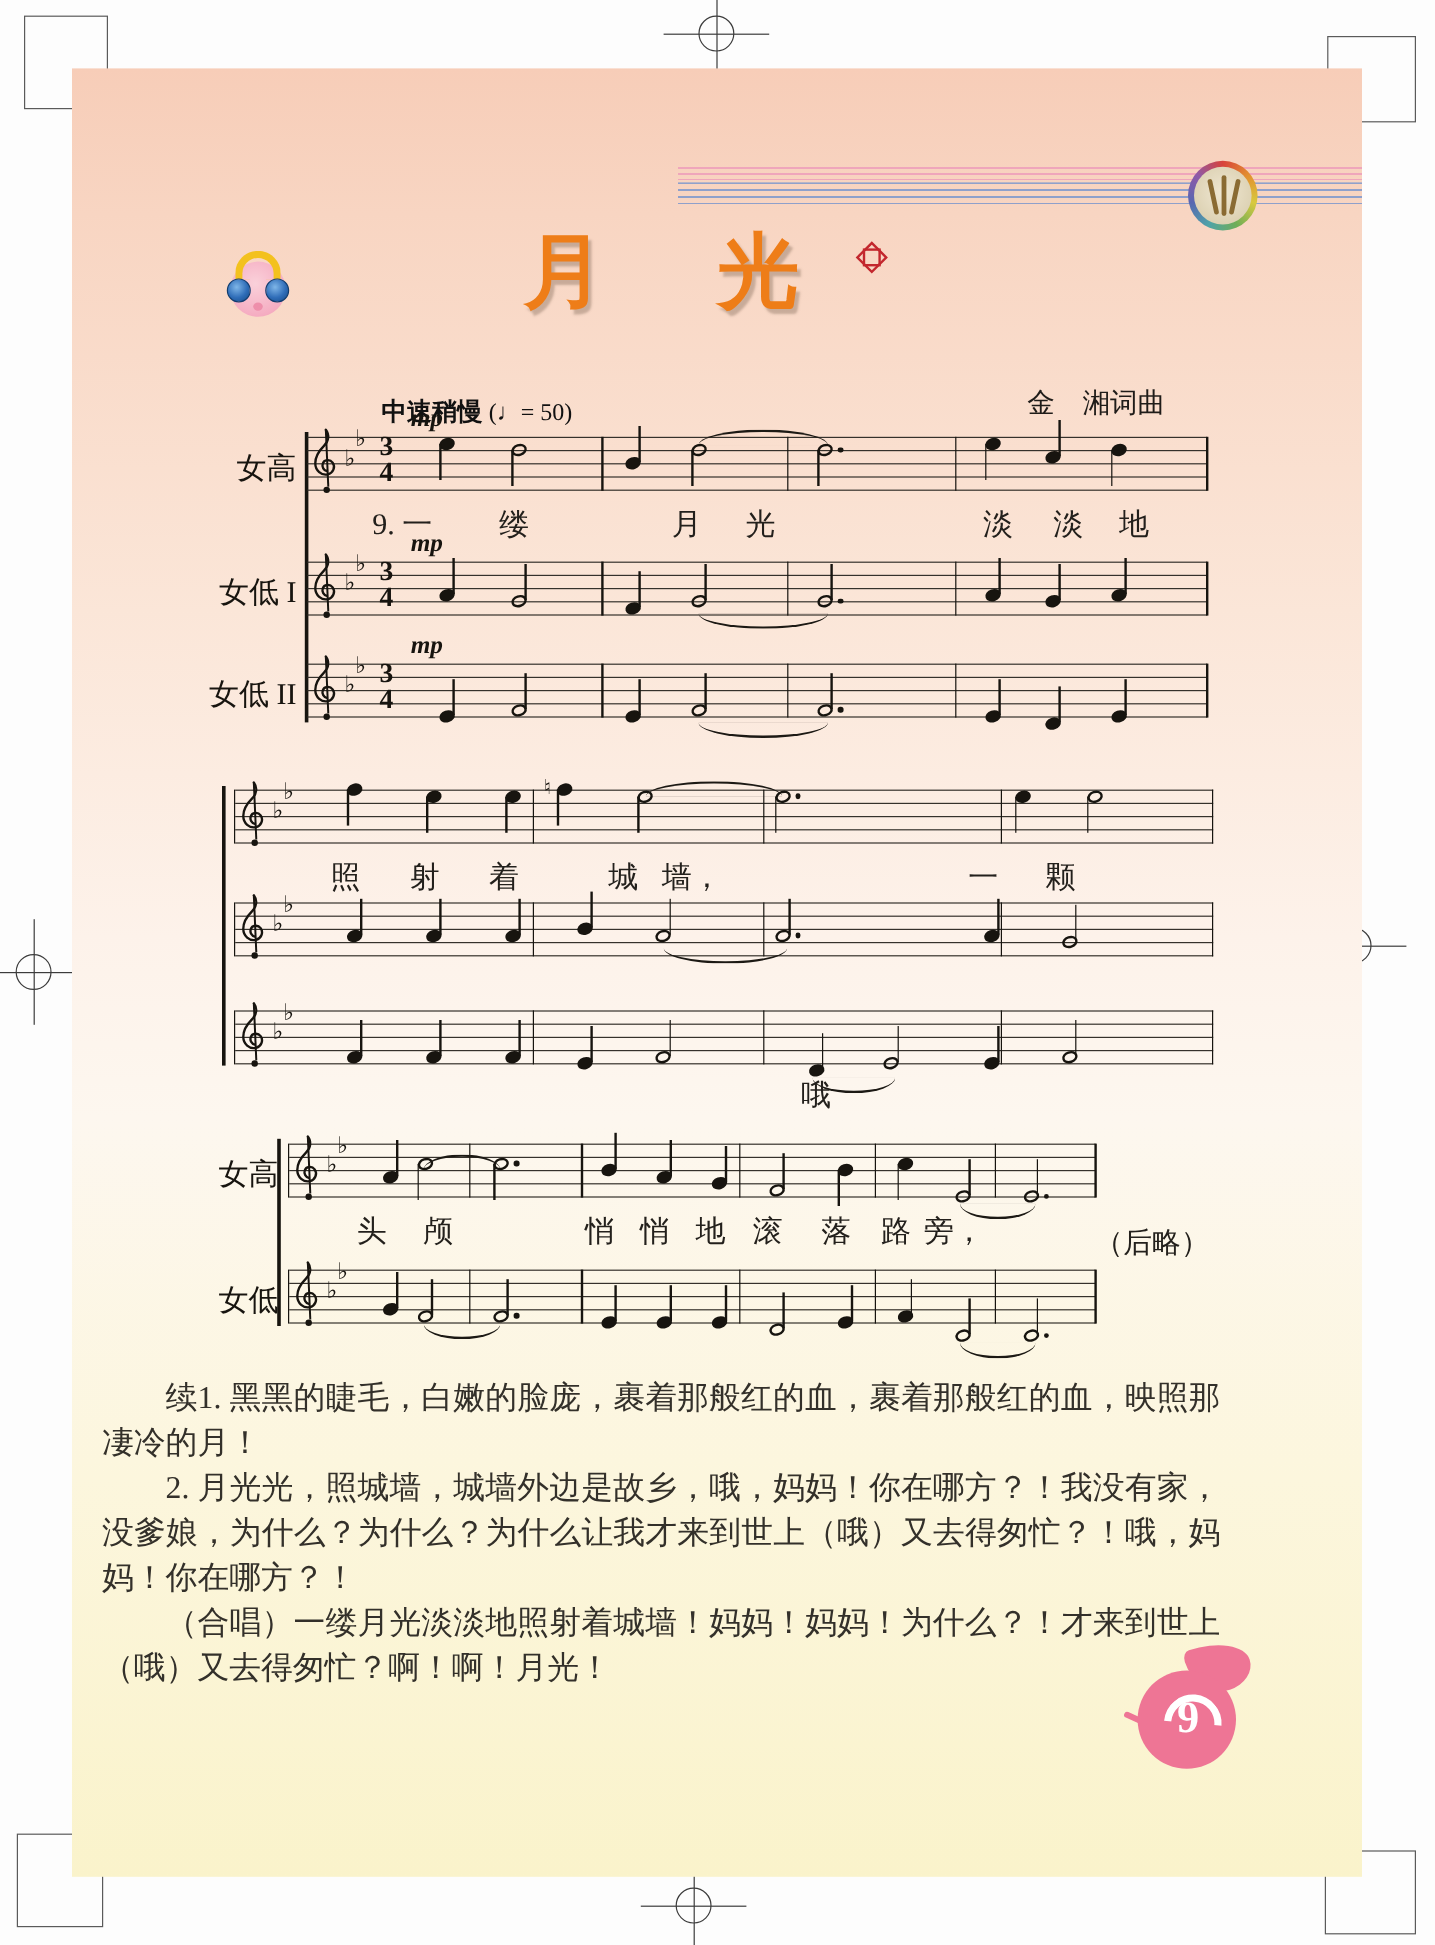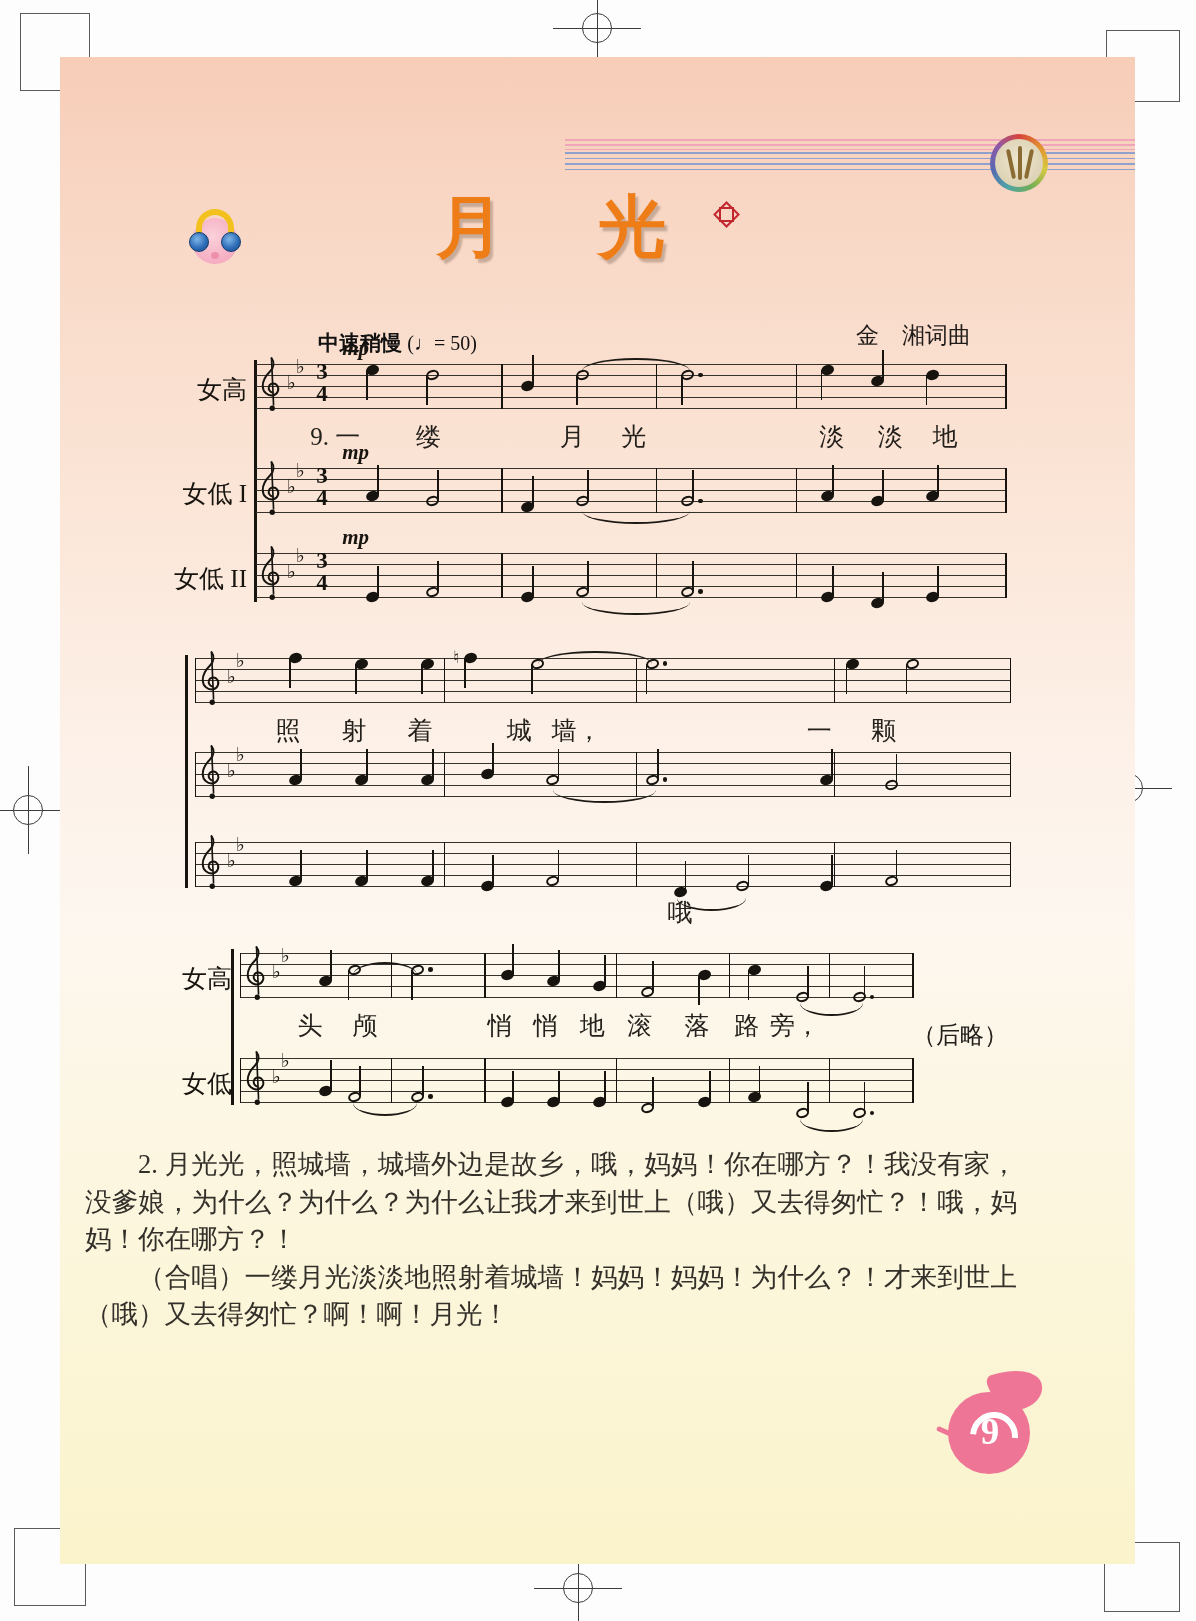--- a/index.html
+++ b/index.html
@@ -615,20 +615,21 @@
           <div class="ndot"></div>
         </div>
         <div class="tie under" style="left: 16.6%; width: 9.6%; top: 45px;"></div>
         <div class="tie under" style="left: 83.2%; width: 9.3%; top: 61px;"></div>
       </div>
       <div class="staff-label" style="left: 140px; top: 1067px;">女低</div>
     </div>
   <div class="postnote">（后略）</div>
 
   <div class="lyrics-text">
+    <p>续1. 黑黑的睫毛，白嫩的脸庞，裹着那般红的血，裹着那般红的血，映照那凄冷的月！</p>
     <p>2. 月光光，照城墙，城墙外边是故乡，哦，妈妈！你在哪方？！我没有家，没爹娘，为什么？为什么？为什么让我才来到世上（哦）又去得匆忙？！哦，妈妈！你在哪方？！</p>
     <p>（合唱）一缕月光淡淡地照射着城墙！妈妈！妈妈！为什么？！才来到世上（哦）又去得匆忙？啊！啊！月光！</p>
   </div>
 
   <div class="horn">
     <div class="bell"></div>
     <div class="tail"></div>
     <div class="body"></div>
     <div class="swirl"></div>
     <div class="num">9</div>

